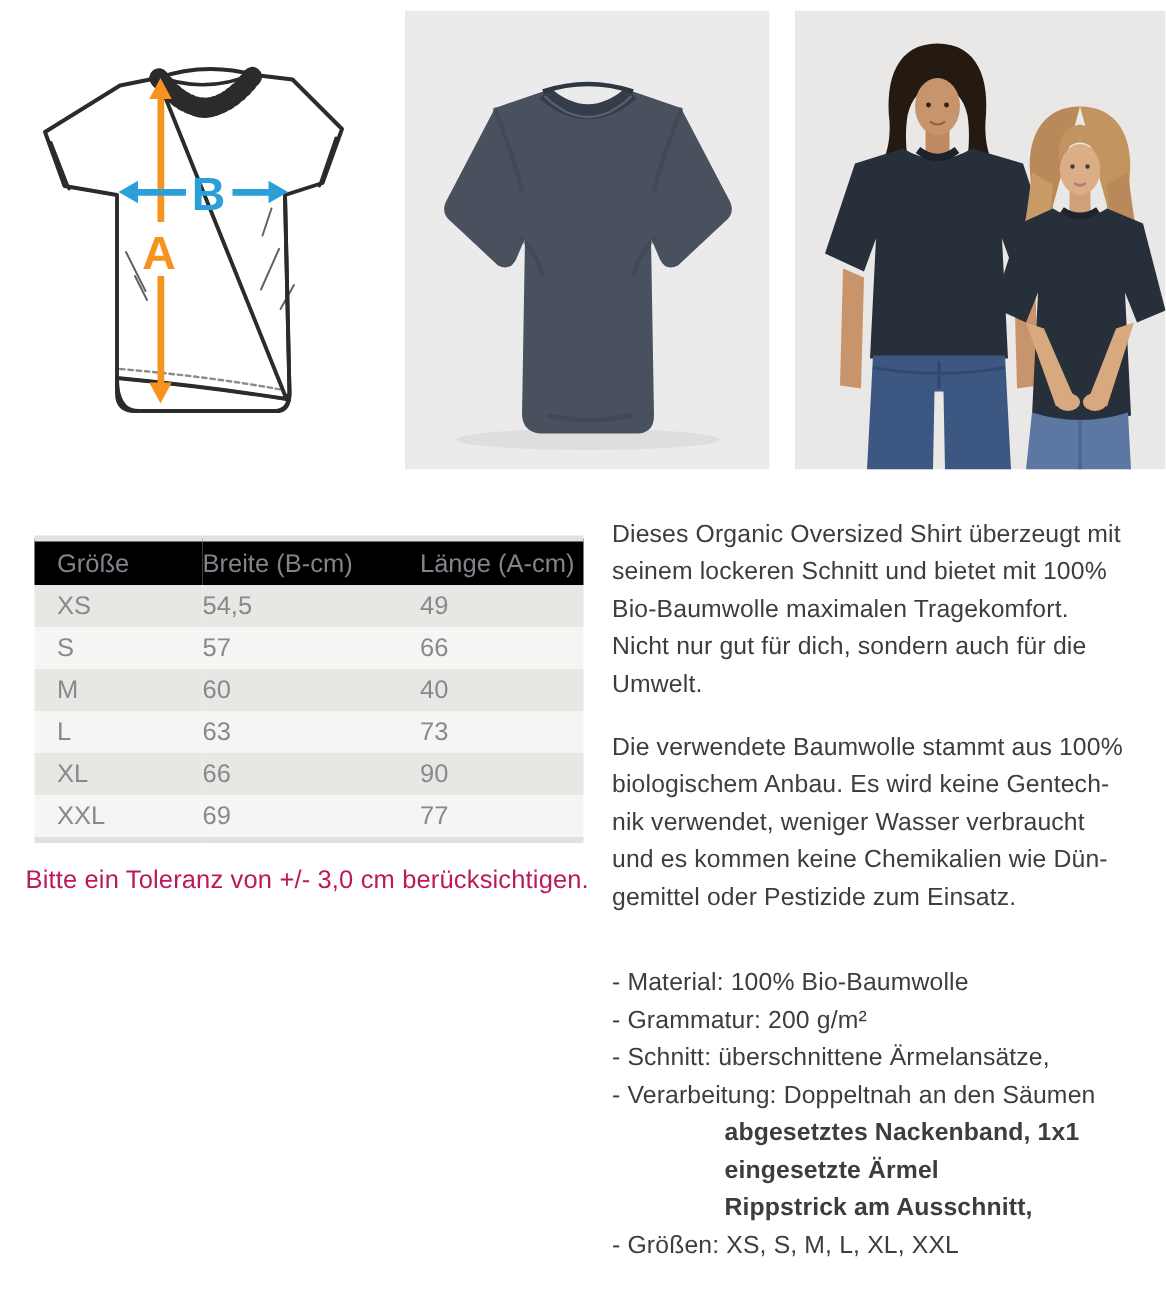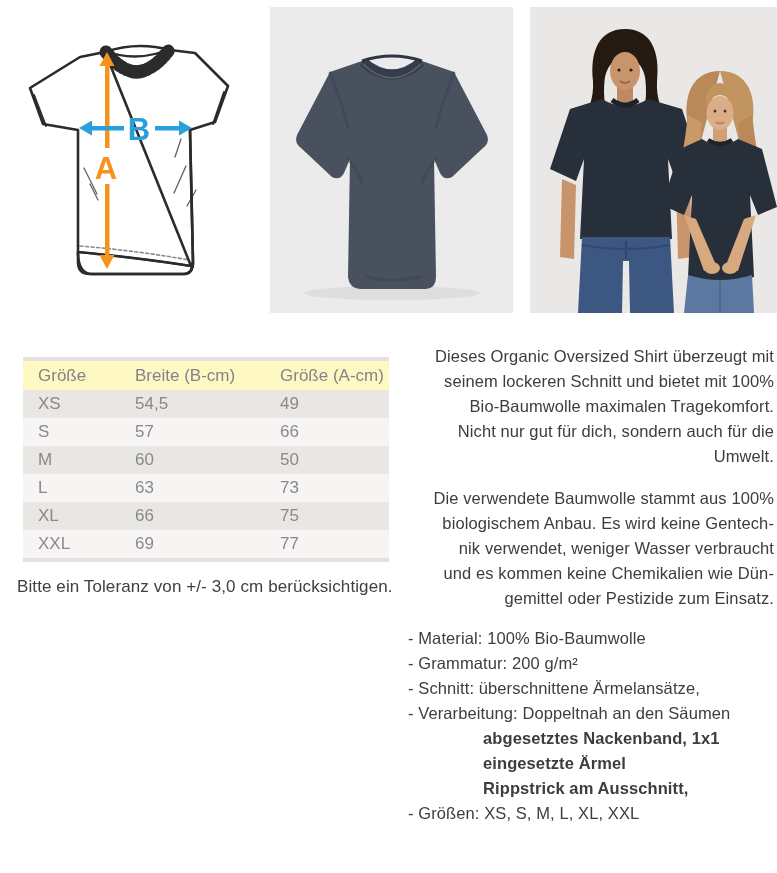--- a/index.html
+++ b/index.html
@@ -20,38 +20,38 @@
     left:23px;top:357px;width:366px;
     border-collapse:collapse;table-layout:fixed;
     border-top:4px solid #e3e0dd;border-bottom:4px solid #e3e0dd;
     font-size:17px;color:#8a8790;
   }
   #size-table col.c1{width:112px;}
   #size-table col.c2{width:145px;}
   #size-table col.c3{width:109px;}
   #size-table th{
     font-weight:normal;text-align:left;height:29px;padding:0;
-    background:#fef9c3;color:#85828b;
+    background:#000000;color:#85828b;
   }
   #size-table td{height:28px;padding:0;margin-left:15px;}
   #size-table th:first-child,#size-table td:first-child{padding-left:15px;}
   #size-table tbody tr:nth-child(odd){background:#e9e7e4;}
   #size-table tbody tr:nth-child(even){background:#f6f5f3;}
 
   #tolerance-note{
-    left:17px;top:577px;font-size:17px;color:#404040;letter-spacing:.1px;
+    left:17px;top:577px;font-size:17px;color:#be185d;letter-spacing:.1px;
   }
 
   
   #description{
     left:408px;top:344px;width:366px;
     font-size:16.5px;line-height:25px;color:#3d3d3d;letter-spacing:.1px;
   }
-  #description p{margin:0 0 17px 0;white-space:pre;text-align:right;}
-  #description p:last-of-type{margin-bottom:15px;}
+  #description p{margin:0 0 17px 0;white-space:pre;}
+  #description p:last-of-type{margin-bottom:32px;}
   .detail-line{line-height:25px;white-space:pre;}
   .detail-line.indent{padding-left:75px;font-weight:bold;}
 </style>
 </head>
 <body>
 
 <div class="abs photo" id="diagram-panel">
   <svg width="270" height="320" viewBox="0 0 270 320">
 
     <g fill="#ffffff" stroke-linejoin="round" stroke-linecap="round" stroke="#2b2b2b">
@@ -181,48 +181,48 @@
 <table class="abs" id="size-table">
   <colgroup>
       <col class="c1">
       <col class="c2">
       <col class="c3">
     </colgroup>
   <thead>
     <tr>
       <th>Größe</th>
       <th>Breite (B-cm)</th>
-      <th>Größe (A-cm)</th>
+      <th>Länge (A-cm)</th>
     </tr>
   </thead>
   <tbody>
     <tr>
       <td>XS</td>
       <td>54,5</td>
       <td>49</td>
     </tr>
     <tr>
       <td>S</td>
       <td>57</td>
       <td>66</td>
     </tr>
     <tr>
       <td>M</td>
       <td>60</td>
-      <td>50</td>
+      <td>40</td>
     </tr>
     <tr>
       <td>L</td>
       <td>63</td>
       <td>73</td>
     </tr>
     <tr>
       <td>XL</td>
       <td>66</td>
-      <td>75</td>
+      <td>90</td>
     </tr>
     <tr>
       <td>XXL</td>
       <td>69</td>
       <td>77</td>
     </tr>
   </tbody>
 </table>
 
 <div class="abs" id="tolerance-note">Bitte ein Toleranz von +/- 3,0 cm berücksichtigen.</div>

